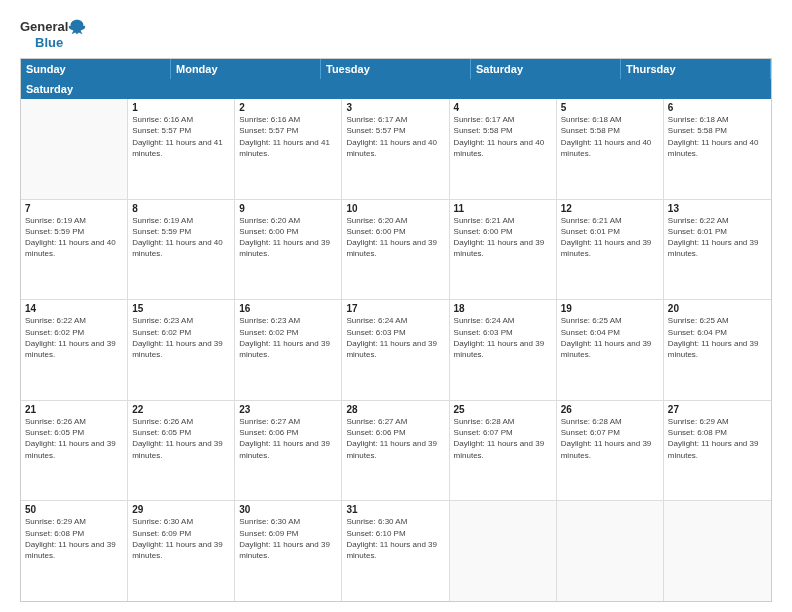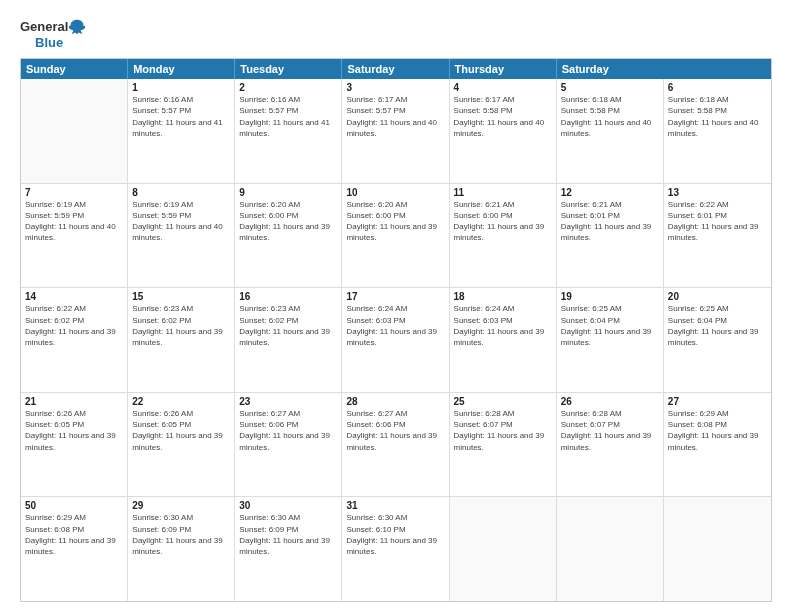--- a/index.html
+++ b/index.html
@@ -42,21 +42,21 @@
       color: #555;
     }
     .calendar {
       flex: 1;
       display: flex;
       flex-direction: column;
       border: 1px solid #ccc;
     }
     .cal-header {
       display: grid;
-      grid-template-columns: repeat(7, 1fr);
+      grid-template-columns: repeat(5, 1fr);
       background: #2176ae;
     }
     .cal-header-cell {
       color: #fff;
       font-size: 11px;
       font-weight: bold;
       padding: 4px 5px;
       border-right: 1px solid #4a9fd4;
       text-align: left;
     }

